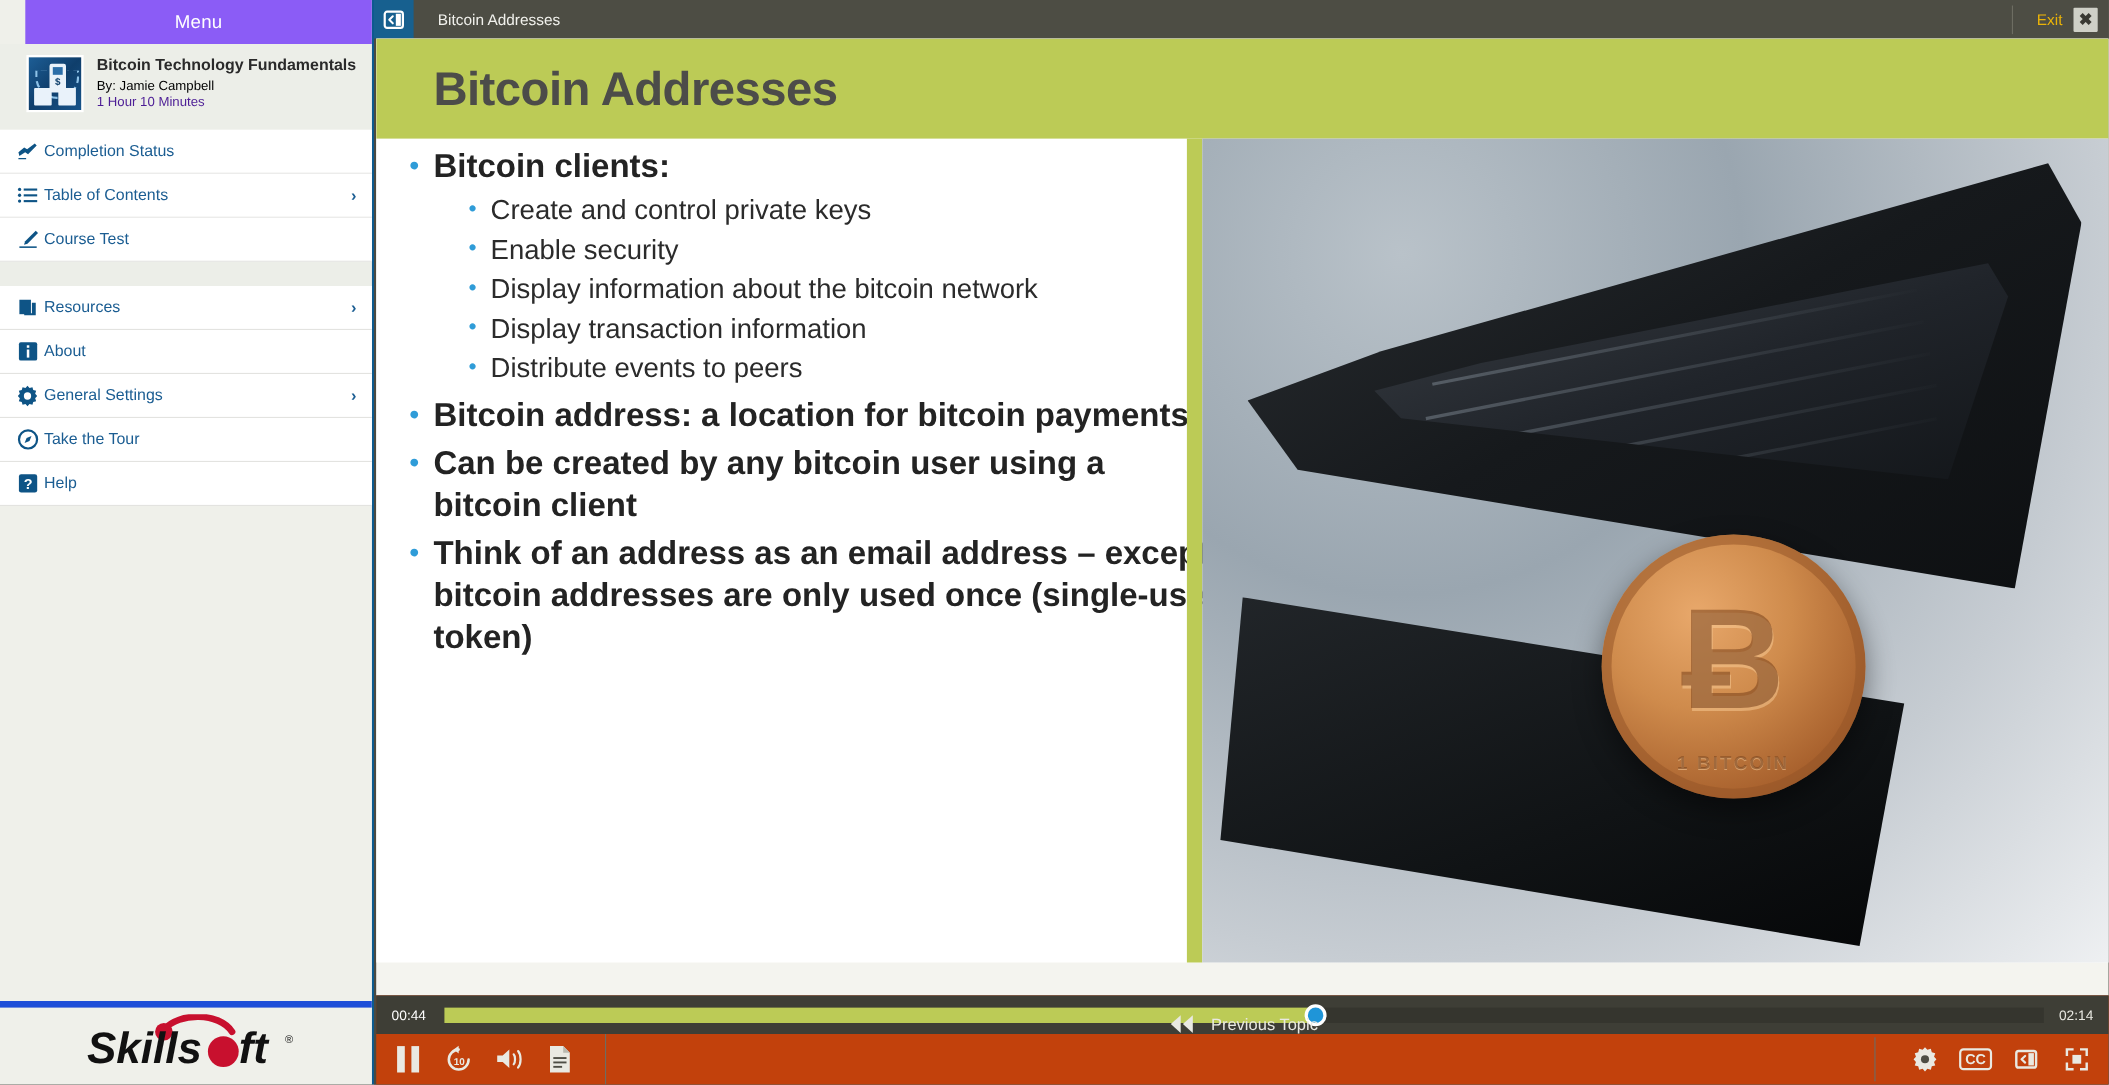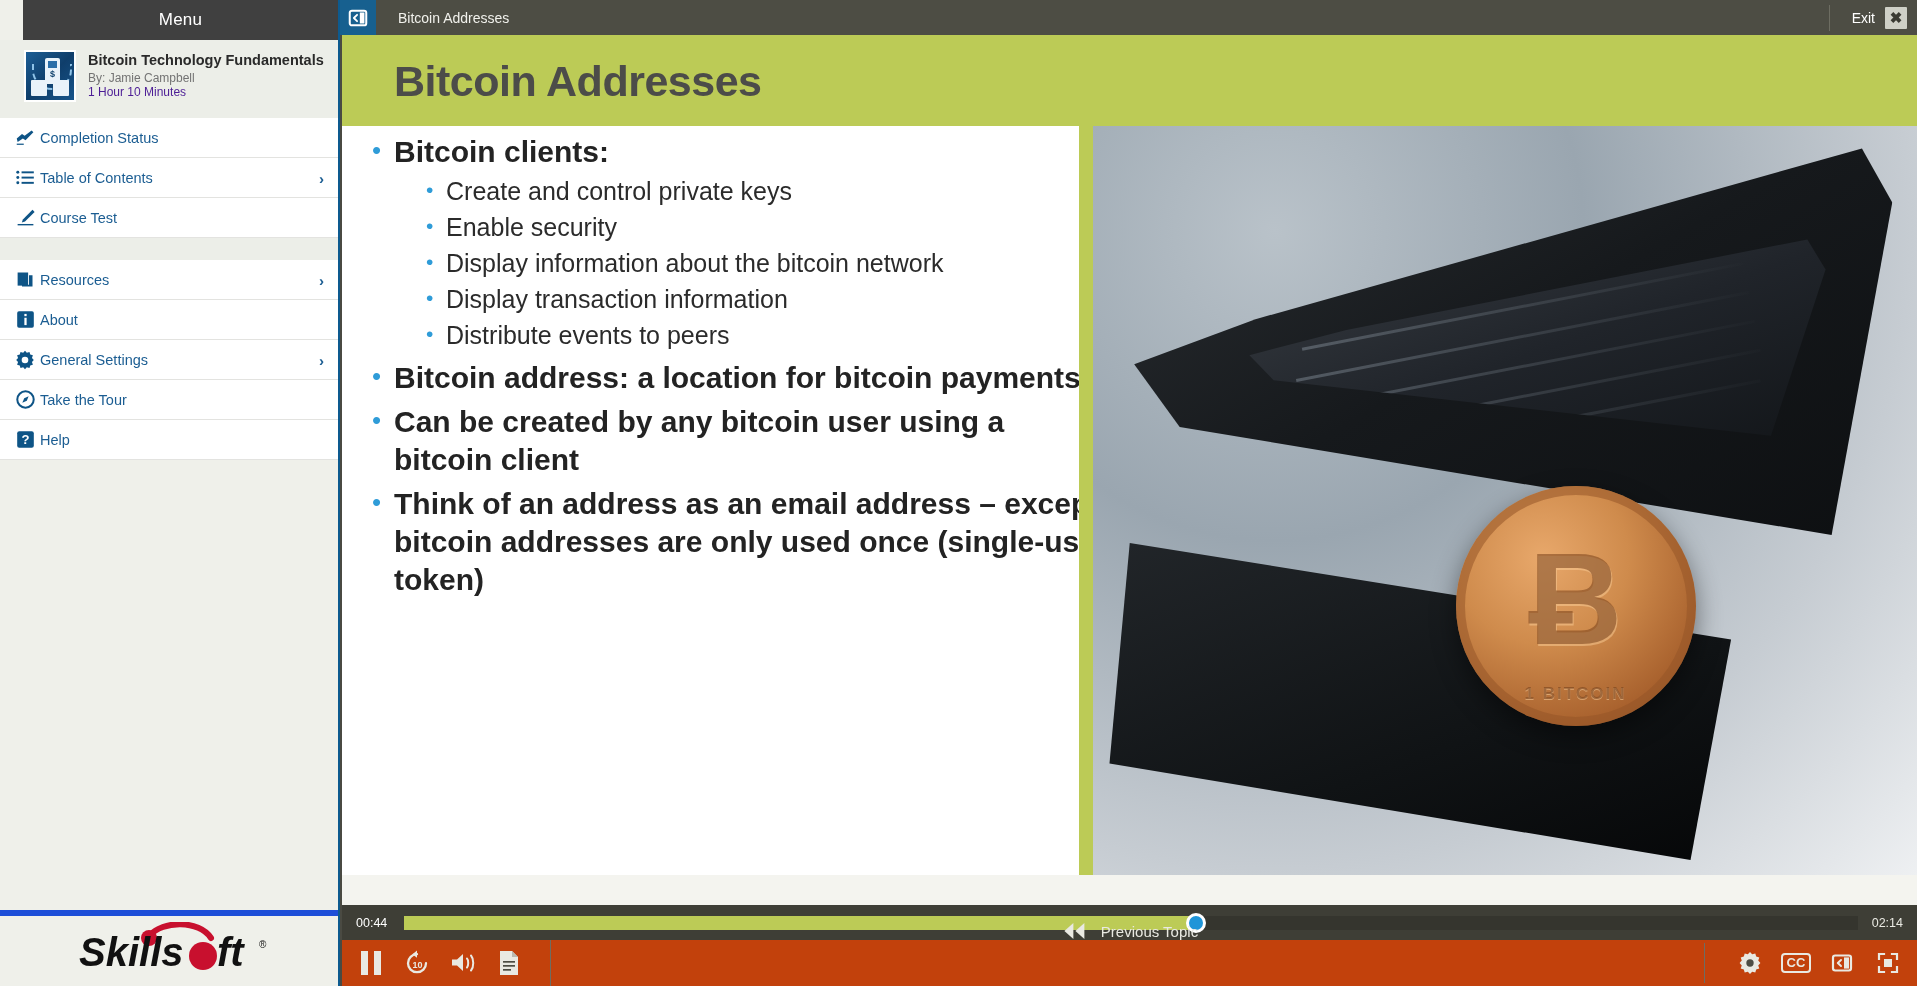--- a/index.html
+++ b/index.html
@@ -13,21 +13,21 @@
 
   
   #sidebar {
     position: absolute; left: 0; top: 0;
     width: 340px; height: 986px;
     background: #eff0ea;
     border-right: 2px solid #0d5a8f;
     display: flex; flex-direction: column;
   }
   #menu-header {
-    height: 40px; background: #404040;
+    height: 40px; background: #8b5cf6;
     color: #ffffff; font-size: 17px;
     display: flex; align-items: center; justify-content: center;
     letter-spacing: .2px;
     margin-left: 23px;
   }
   #course-card {
     background: #eceee8;
     padding: 10px 12px 14px 24px;
     display: flex; gap: 12px; align-items: flex-start;
     height: 78px;
@@ -56,21 +56,21 @@
   }
   #course-thumb .tileL { left: 5px; }
   #course-thumb .tileR { right: 5px; }
   #course-thumb .arc {
     position:absolute; left:6px; top:12px; width:40px; height:26px;
     border: 2px dashed #8fc3e8; border-bottom: none;
     border-radius: 22px 22px 0 0; transform: rotate(180deg);
   }
   #course-meta { padding-top: 1px; }
   #course-title { font-size: 14.5px; font-weight: bold; color: #2a2a2a; line-height: 18px; }
-  #course-author { font-size: 12px; color: #737373; margin-top: 2px; }
+  #course-author { font-size: 12px; color: #000000; margin-top: 2px; }
   #course-duration { font-size: 12px; color: #4c1d95; margin-top: 0; }
 
   .nav-group { background: #ffffff; }
   .nav-gap { height: 22px; background: #eceee8; }
   .nav-item {
     height: 40px; display: flex; align-items: center;
     border-bottom: 1px solid #e3e3e0;
     background: #ffffff; padding-left: 10px; cursor: pointer;
     position: relative;
   }
@@ -103,21 +103,21 @@
     display: flex; align-items: center; justify-content: center;
     cursor: pointer; flex: 0 0 36px;
   }
   #topbar-title {
     color: #f1f1ec; font-size: 14px; margin-left: 22px;
   }
   #topbar-right {
     margin-left: auto; display: flex; align-items: center; height: 35px;
   }
   #topbar-divider { width:1px; height: 26px; background:#6d6d62; margin-right:22px; }
-  #exit-label { color: #ffffff; font-size: 14px; margin-right: 10px; cursor:pointer; }
+  #exit-label { color: #eab308; font-size: 14px; margin-right: 10px; cursor:pointer; }
   #exit-close {
     width: 22px; height: 22px; background:#cfd0c7; color:#3a3a33;
     display:flex; align-items:center; justify-content:center;
     font-size: 15px; font-weight: bold; margin-right: 10px; cursor:pointer;
     border-radius: 1px;
   }
 
   
   #stage {
     position: absolute; left: 342px; top: 35px;

